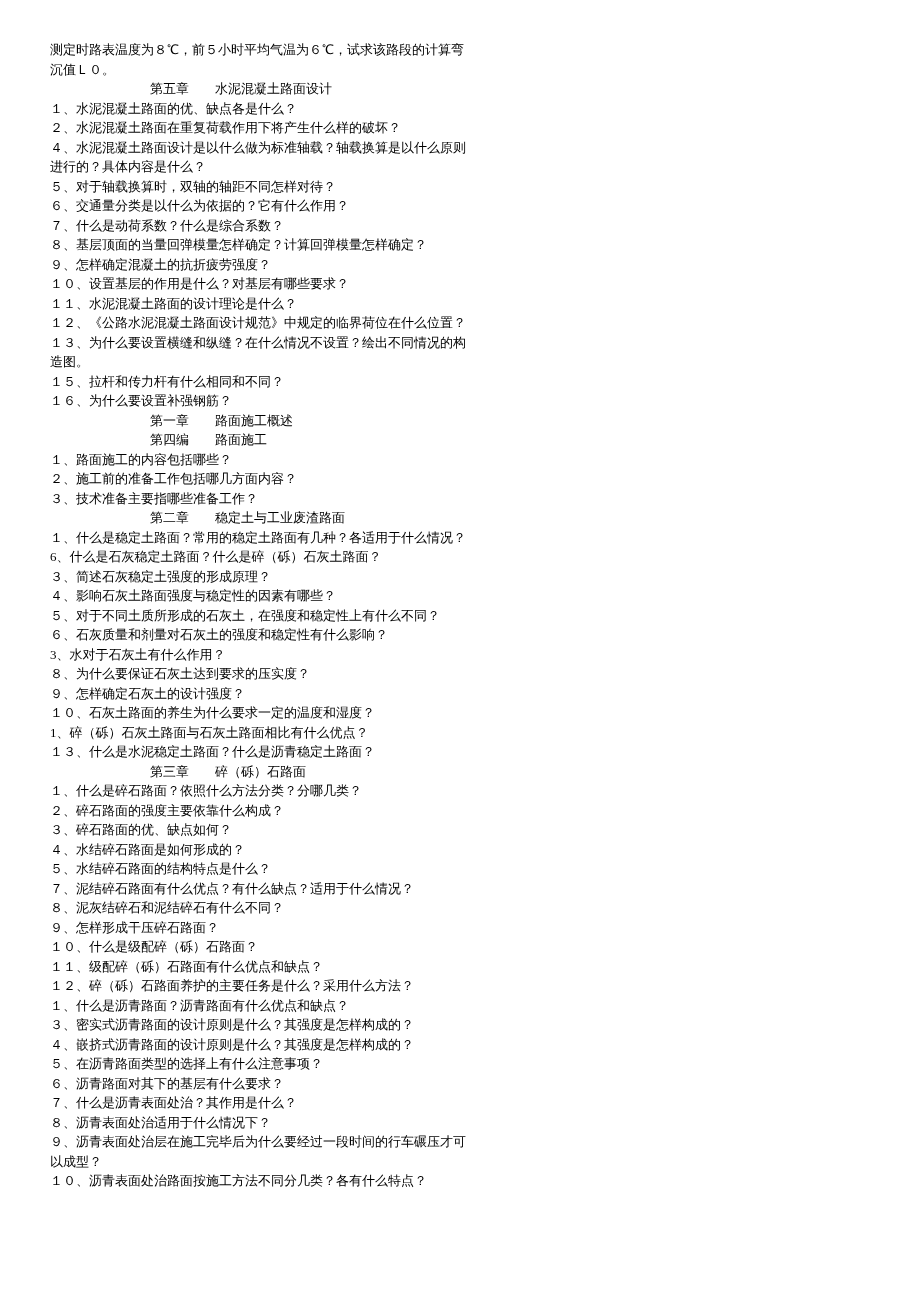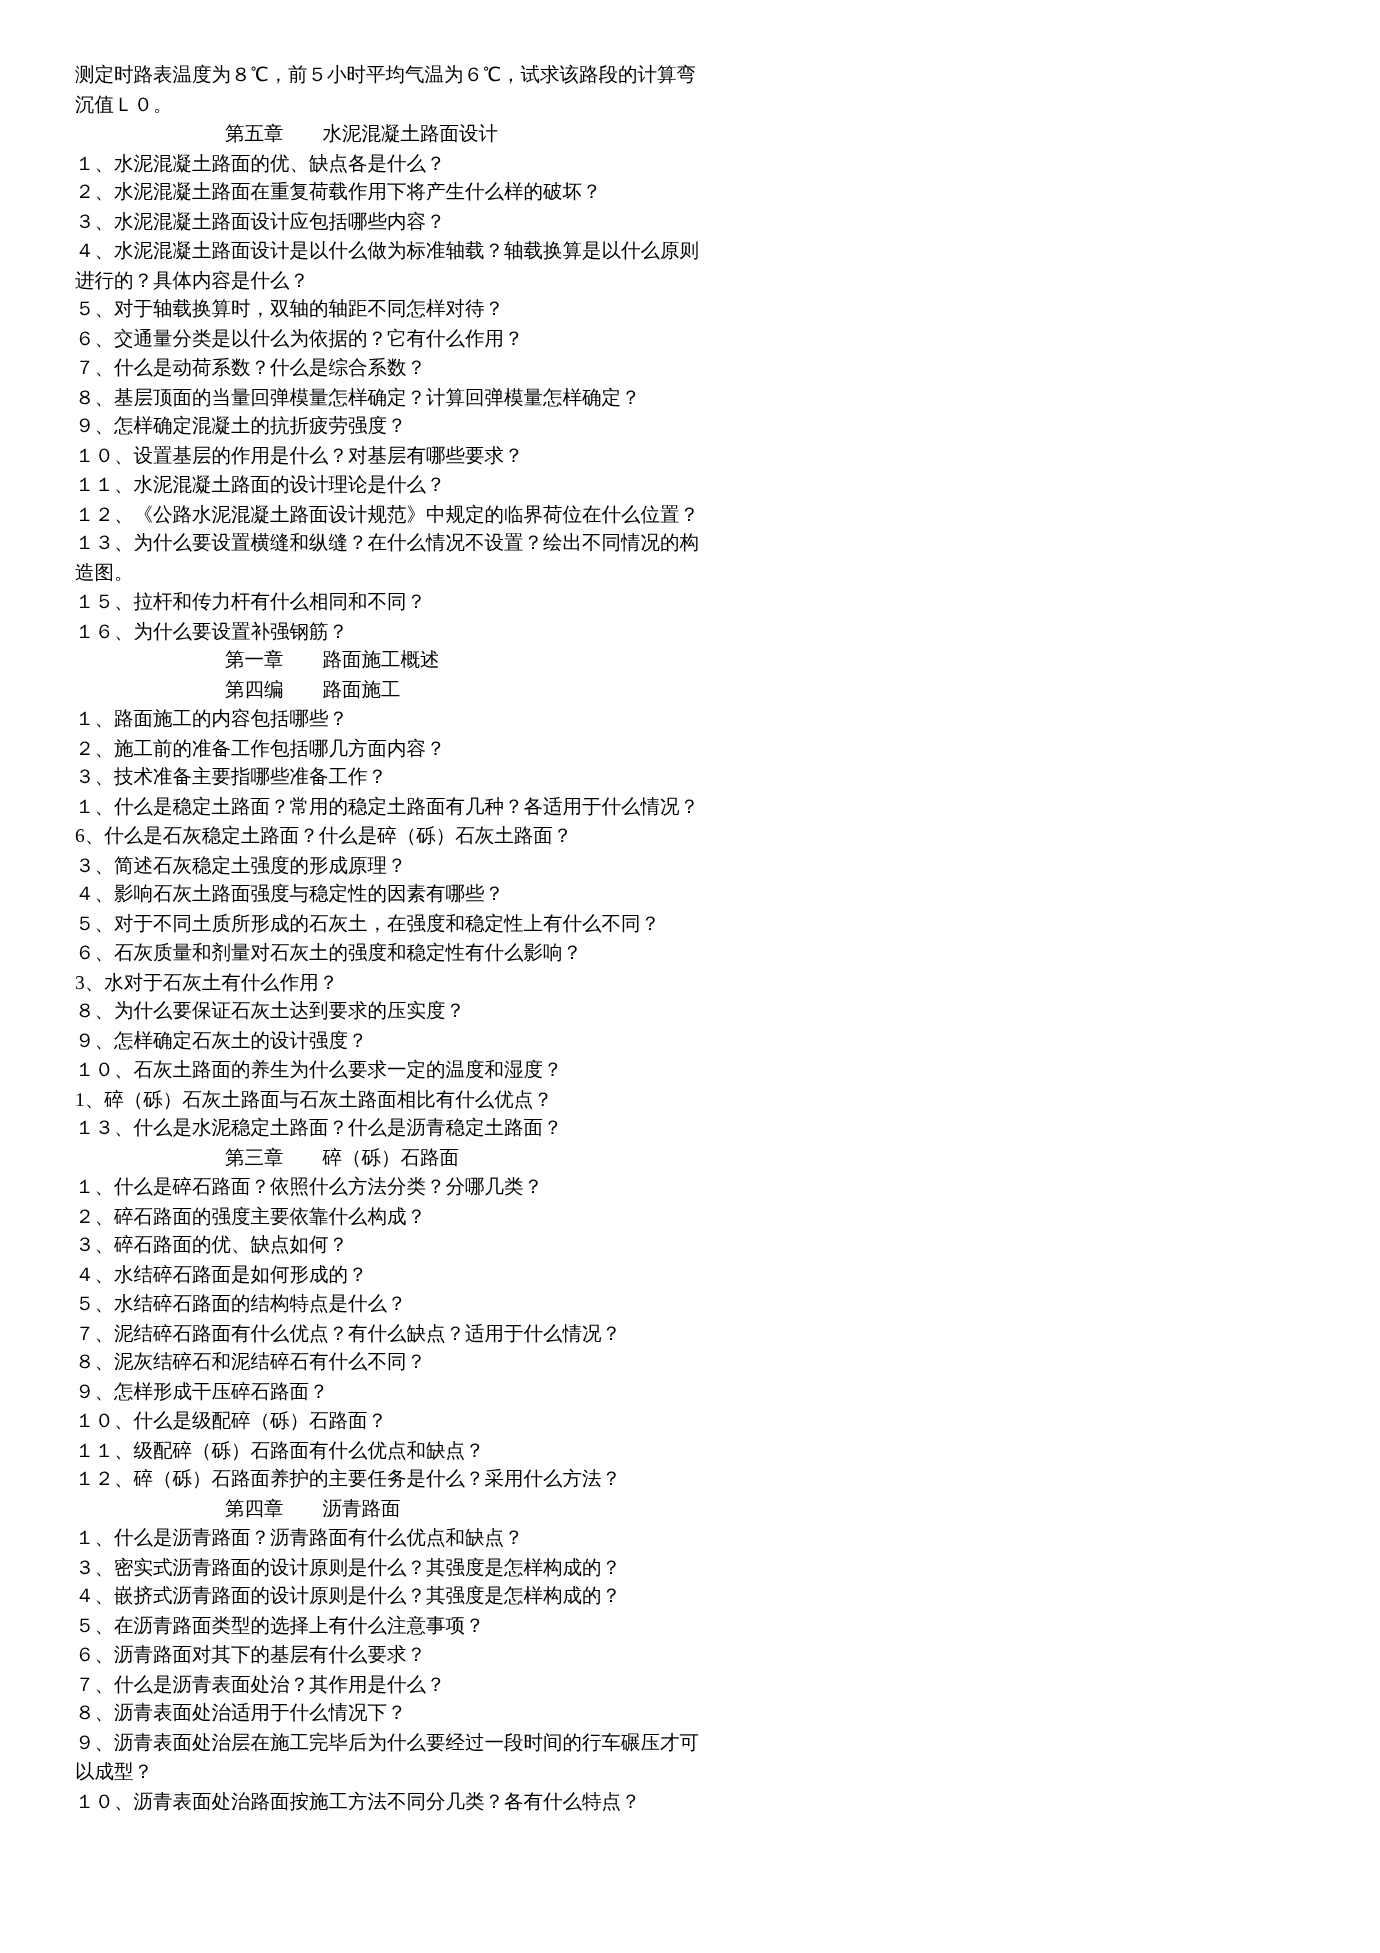--- a/index.html
+++ b/index.html
@@ -23,40 +23,40 @@
     }
   </style>
 </head>
 <body>
 
 <div class="content">
   <span class="line">测定时路表温度为８℃，前５小时平均气温为６℃，试求该路段的计算弯沉值Ｌ０。</span>
   <span class="line heading-indent">第五章　　水泥混凝土路面设计</span>
   <span class="line">１、水泥混凝土路面的优、缺点各是什么？</span>
   <span class="line">２、水泥混凝土路面在重复荷载作用下将产生什么样的破坏？</span>
-  <span class="line">３、水泥混凝土路面设计应包括哪些内容？</span>
   <span class="line">４、水泥混凝土路面设计是以什么做为标准轴载？轴载换算是以什么原则进行的？具体内容是什么？</span>
   <span class="line">５、对于轴载换算时，双轴的轴距不同怎样对待？</span>
   <span class="line">６、交通量分类是以什么为依据的？它有什么作用？</span>
   <span class="line">７、什么是动荷系数？什么是综合系数？</span>
   <span class="line">８、基层顶面的当量回弹模量怎样确定？计算回弹模量怎样确定？</span>
   <span class="line">９、怎样确定混凝土的抗折疲劳强度？</span>
   <span class="line">１０、设置基层的作用是什么？对基层有哪些要求？</span>
   <span class="line">１１、水泥混凝土路面的设计理论是什么？</span>
   <span class="line">１２、《公路水泥混凝土路面设计规范》中规定的临界荷位在什么位置？</span>
   <span class="line">１３、为什么要设置横缝和纵缝？在什么情况不设置？绘出不同情况的构造图。</span>
   <span class="line">１５、拉杆和传力杆有什么相同和不同？</span>
   <span class="line">１６、为什么要设置补强钢筋？</span>
 
   <span class="line heading-indent">第一章　　路面施工概述</span>
   <span class="line heading-indent">第四编　　路面施工</span>
   <span class="line">１、路面施工的内容包括哪些？</span>
   <span class="line">２、施工前的准备工作包括哪几方面内容？</span>
   <span class="line">３、技术准备主要指哪些准备工作？</span>
 
+  <span class="line heading-indent">第二章　　稳定土与工业废渣路面</span>
   <span class="line">１、什么是稳定土路面？常用的稳定土路面有几种？各适用于什么情况？</span>
   <span class="line">6、什么是石灰稳定土路面？什么是碎（砾）石灰土路面？</span>
   <span class="line">３、简述石灰稳定土强度的形成原理？</span>
   <span class="line">４、影响石灰土路面强度与稳定性的因素有哪些？</span>
   <span class="line">５、对于不同土质所形成的石灰土，在强度和稳定性上有什么不同？</span>
   <span class="line">６、石灰质量和剂量对石灰土的强度和稳定性有什么影响？</span>
   <span class="line">3、水对于石灰土有什么作用？</span>
   <span class="line">８、为什么要保证石灰土达到要求的压实度？</span>
   <span class="line">９、怎样确定石灰土的设计强度？</span>
   <span class="line">１０、石灰土路面的养生为什么要求一定的温度和湿度？</span>
@@ -69,21 +69,20 @@
   <span class="line">３、碎石路面的优、缺点如何？</span>
   <span class="line">４、水结碎石路面是如何形成的？</span>
   <span class="line">５、水结碎石路面的结构特点是什么？</span>
   <span class="line">７、泥结碎石路面有什么优点？有什么缺点？适用于什么情况？</span>
   <span class="line">８、泥灰结碎石和泥结碎石有什么不同？</span>
   <span class="line">９、怎样形成干压碎石路面？</span>
   <span class="line">１０、什么是级配碎（砾）石路面？</span>
   <span class="line">１１、级配碎（砾）石路面有什么优点和缺点？</span>
   <span class="line">１２、碎（砾）石路面养护的主要任务是什么？采用什么方法？</span>
 
-  <span class="line heading-indent">第四章　　沥青路面</span>
   <span class="line">１、什么是沥青路面？沥青路面有什么优点和缺点？</span>
   <span class="line">３、密实式沥青路面的设计原则是什么？其强度是怎样构成的？</span>
   <span class="line">４、嵌挤式沥青路面的设计原则是什么？其强度是怎样构成的？</span>
   <span class="line">５、在沥青路面类型的选择上有什么注意事项？</span>
   <span class="line">６、沥青路面对其下的基层有什么要求？</span>
   <span class="line">７、什么是沥青表面处治？其作用是什么？</span>
   <span class="line">８、沥青表面处治适用于什么情况下？</span>
   <span class="line">９、沥青表面处治层在施工完毕后为什么要经过一段时间的行车碾压才可以成型？</span>
   <span class="line">１０、沥青表面处治路面按施工方法不同分几类？各有什么特点？</span>
 

